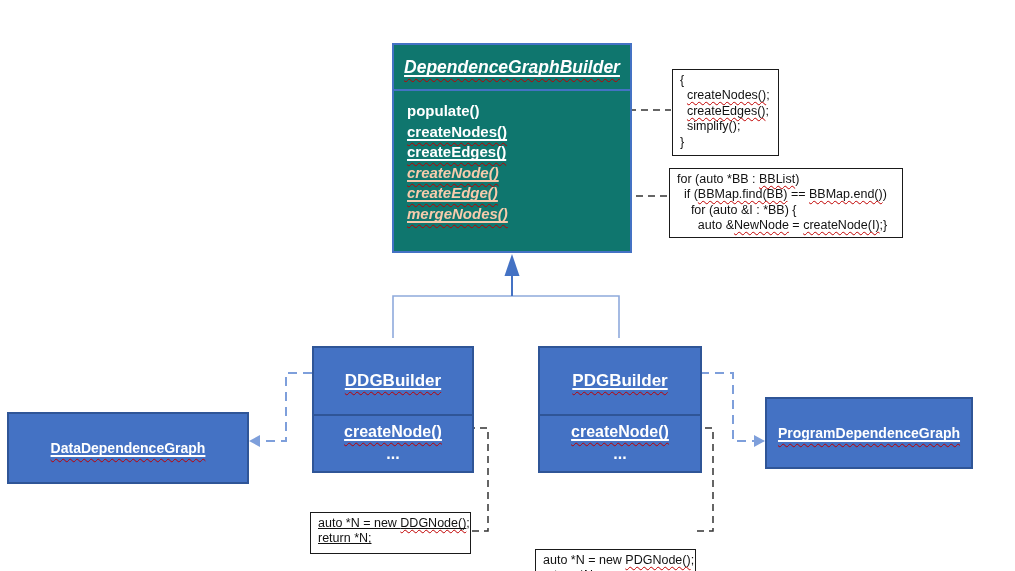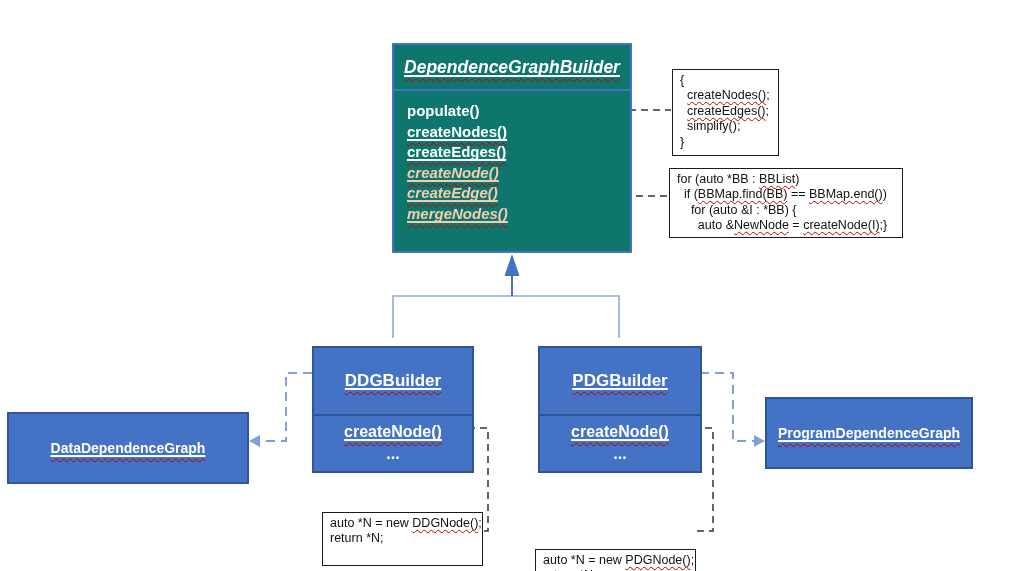--- a/index.html
+++ b/index.html
@@ -118,17 +118,17 @@
       <span class="squig"><span class="uline">DataDependenceGraph</span></span>
     </span>
   </div>
 
   <div class="box leaf-box" style="left:765px;top:397px;width:208px;height:72px;">
     <span class="leaf-title">
       <span class="squig"><span class="uline">ProgramDependenceGraph</span></span>
     </span>
   </div>
 
-  <div class="code-box" style="left:322px;top:512px;width:161px;height:54px;"><div class="code-line"><span>auto *N = new </span><span class="csq">DDGNode()</span><span>;</span></div><div class="code-line"><span>return *N;</span></div></div>
+  <div class="code-box" style="left:310px;top:512px;width:161px;height:42px;text-decoration:underline;"><div class="code-line"><span>auto *N = new </span><span class="csq">DDGNode()</span><span>;</span></div><div class="code-line"><span>return *N;</span></div></div>
 
   <div class="code-box" style="left:535px;top:512px;width:161px;height:42px;margin-top:37px;"><div class="code-line"><span>auto *N = new </span><span class="csq">PDGNode()</span><span>;</span></div><div class="code-line"><span>return *N;</span></div></div>
 
 </div>
 
 </body></html>

